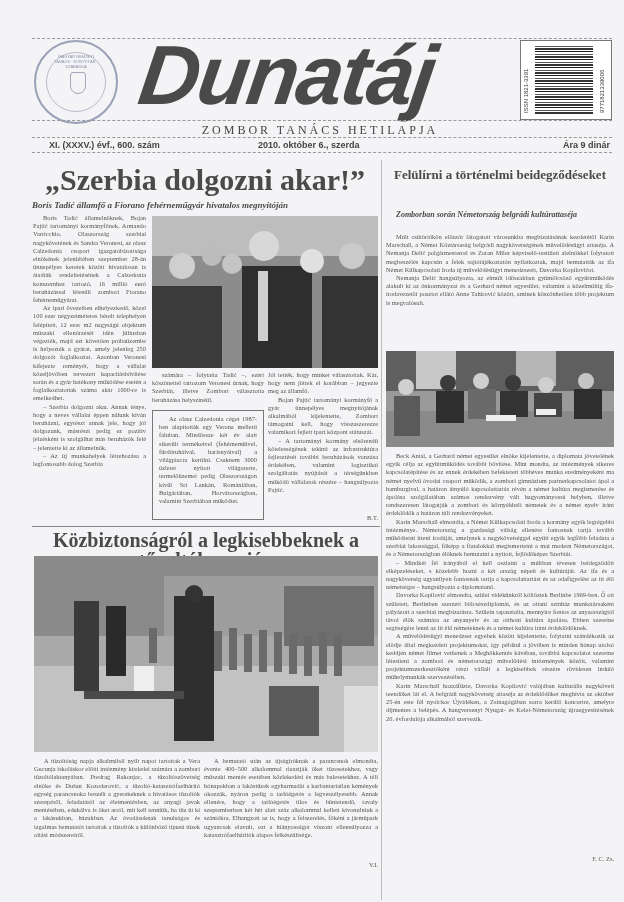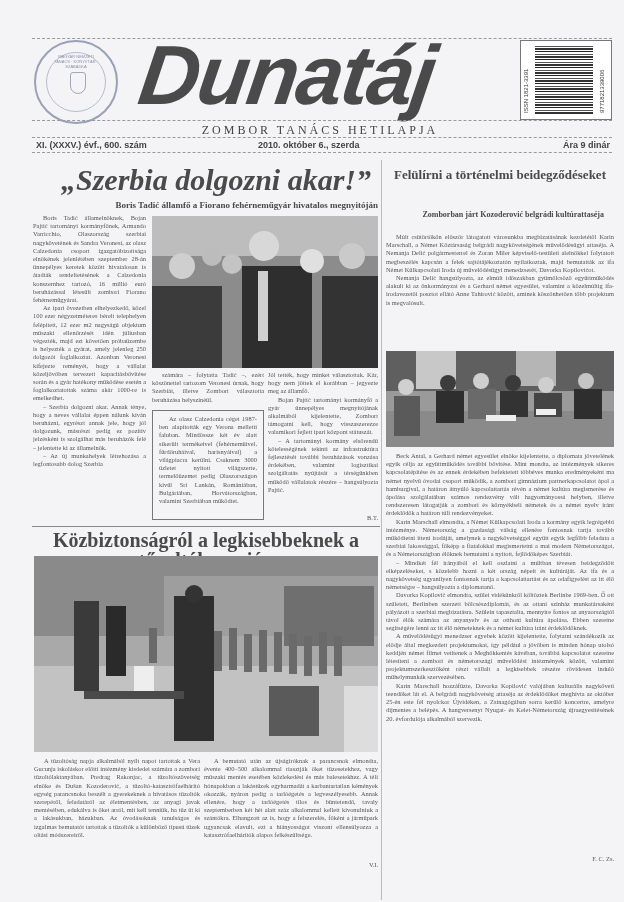--- a/index.html
+++ b/index.html
@@ -46,21 +46,21 @@
   }
   .barcode .code {
     position:absolute; right:2px; top:6px; width:10px; height:66px;
     writing-mode:vertical-rl; transform:rotate(180deg);
     font-family:"Liberation Sans", sans-serif; font-size:6px; color:#333;
   }
   .infobar { top:140px; font-family:"Liberation Sans", sans-serif; font-size:9px; font-weight:bold; color:#444; }
 
   
   .h1 { font-weight:bold; color:#4a4a4a; text-align:center; }
-  .sub { font-weight:bold; color:#4a4a4a; text-align:right; font-size:9px; }
+  .sub { font-weight:bold; color:#4a4a4a; text-align:left; font-size:9px;font-style:italic; }
   .body-text {
     font-size:6.4px; line-height:8.2px; color:#555; text-align:justify; overflow:hidden;
   }
   .body-text p { margin:0; text-indent:10px; }
   .sig { text-align:right; font-size:6.4px; color:#555; }
 
   .photo { background:#6a6a6a; overflow:hidden; }
   .box { border:1px solid #777; box-sizing:border-box; padding:4px 6px; }
   .vline { position:absolute; width:0; border-left:1px solid #bbb; }
   .hline { position:absolute; height:0; border-top:1px solid #888; }
@@ -81,26 +81,26 @@
 <div class="abs barcode">
   <div class="isbn">ISSN 1821-3391</div>
   <div class="bars"></div>
   <div class="code">9771821339006</div>
 </div>
 
 <div class="dash" style="top:120px;"></div>
 <div class="abs subtitle">ZOMBOR TANÁCS HETILAPJA</div>
 <div class="dash" style="top:137px;"></div>
 
-<div class="abs infobar" style="left:36px;">XI. (XXXV.) évf., 600. szám</div>
+<div class="abs infobar" style="left:49px;">XI. (XXXV.) évf., 600. szám</div>
 <div class="abs infobar" style="left:258px;">2010. október 6., szerda</div>
 <div class="abs infobar" style="right:14px;">Ára 9 dinár</div>
 <div class="dash" style="top:152px;"></div>
 
-<div class="abs h1" style="left:43px; top:163px; width:346px; font-size:30px; line-height:34px;font-style:italic;">„Szerbia dolgozni akar!”</div>
+<div class="abs h1" style="left:32px; top:163px; width:346px; font-size:30px; line-height:34px;">„Szerbia dolgozni akar!”</div>
 <div class="abs sub" style="left:32px; top:200px; width:346px;">Boris Tadić államfő a Fiorano fehérneműgyár hivatalos megnyitóján</div>
 
 <div class="abs body-text" style="left:33px; top:214px; width:113px; height:312px;">
   <p>Boris Tadić államelnöknek, Bojan Pajtić tartományi kormányfőnek, Armando Varricchio, Olaszország szerbiai nagykövetének és Sandra Veronesi, az olasz Calzedonia csoport igazgatóbizottsága elnökének jelenlétében szeptember 28-án ünnepélyes keretek között hivatalosan is átadták rendeltetésének a Calzedonia konszernhez tartozó, 16 millió euró beruházással létesült zombori Fiorano fehérneműgyárat.</p>
   <p>Az ipari övezetben elhelyezkedő, közel 100 ezer négyzetméteres bérelt telephelyen felépített, 12 ezer m2 nagyságú objektum műszaki ellenőrzését idén júliusban végezték, majd ezt követően próbaüzembe is helyezték a gyárat, amely jelenleg 250 dolgozót foglalkoztat. Azonban Veronesi kifejezte reményét, hogy a vállalat közeljövőben tervezett kapacitásbővítése során és a gyár hatékony működése esetén a foglalkoztatottak száma akár 1000-re is emelkedhet.</p>
   <p>– Szerbia dolgozni akar. Annak ténye, hogy a neves vállalat éppen nálunk kíván beruházni, egyrészt annak jele, hogy jól dolgozunk, másrészt pedig ez pozitív jelzésként is szolgálhat más beruházók felé – jelentette ki az államelnök.</p>
   <p>– Az új munkahelyek létrehozása a legfontosabb dolog Szerbia</p>
 </div>
 
 <div class="abs photo" style="left:152px; top:216px; width:226px; height:152px;">
@@ -172,21 +172,21 @@
 
 <div class="abs body-text" style="left:34px; top:757px; width:166px; height:120px;">
   <p>A tűzoltóság napja alkalmából nyílt napot tartottak a Vera Gucunja iskoláskor előtti intézmény kisdedei számára a zombori tűzoltólaktanyában. Predrag Rakonjac, a tűzoltószövetség elnöke és Dušan Kozoderović, a tűzoltó-katasztrófaelhárító egység parancsnoka beszélt a gyerekeknek a hivatásos tűzoltók szerepéről, feladatáról az életmentésben, az anyagi javak mentésében, edukálva is őket arról, mit kell tenniük, ha tűz üt ki a lakásukban, házukban. Az óvodásoknak tanulságos és izgalmas bemutatót tartottak a tűzoltók a különböző típusú tüzek oltási módszereiről.</p>
 </div>
 <div class="abs body-text" style="left:204px; top:757px; width:174px; height:112px;">
   <p>A bemutató után az újságíróknak a parancsnok elmondta, évente 400–500 alkalommal riasztják őket tűzesetekhez, vagy műszaki mentés esetében közlekedési és más balesetekhez. A téli hónapokban a lakástüzek egyharmadát a karbantartatlan kémények okozzák, nyáron pedig a tarlóégetés a legveszélyesebb. Annak ellenére, hogy a tarlóégetés tilos és büntetendő, tavaly szeptemberben két hét alatt száz alkalommal kellett kivonulniuk a szántókra. Elhangzott az is, hogy a felszerelés, főként a járműpark ugyancsak elavult, ezt a hiányosságot viszont ellensúlyozza a katasztrófaelhárítók alapos felkészültsége.</p>
 </div>
 <div class="abs sig" style="left:204px; top:861px; width:174px;">V.I.</div>
 
 <div class="abs h1" style="left:384px; top:164px; width:232px; font-size:13px; line-height:22px;">Felülírni a történelmi beidegződéseket</div>
-<div class="abs sub" style="left:396px; top:210px; width:208px; font-size:8px; line-height:10px;">Zomborban járt Kozoderović belgrádi kultúrattaséja</div>
+<div class="abs sub" style="left:396px; top:210px; width:208px; font-size:8px; line-height:10px;">Zomborban során Németország belgrádi kultúrattaséja</div>
 
 <div class="abs body-text" style="left:386px; top:233px; width:228px; height:114px;">
   <p>Múlt csütörtökön először látogatott városunkba megbízatásának kezdetétől Karin Marschall, a Német Köztársaság belgrádi nagykövetségének művelődésügyi attaséja. A Nemanja Delić polgármesterrel és Zoran Miler képviselő-testületi alelnökkel folytatott megbeszélés kapcsán a felek sajtótájékoztatón nyilatkoztak, majd bemutatták az ifa Német Külkapcsolati Iroda új művelődésügyi menedzserét, Davorka Kopilovićot.</p>
   <p>Nemanja Delić hangsúlyozta, az elmúlt időszakban gyümölcsöző együttműködés alakult ki az önkormányzat és a Gerhard német egyesület, valamint a közelmúltig ifa-irodavezetői posztot ellátó Anne Tahirović között, aminek köszönhetően több projektum is megvalósult.</p>
 </div>
 
 <div class="abs photo" style="left:386px; top:351px; width:228px; height:96px;">
   <svg width="228" height="96" viewBox="0 0 228 96">
     <rect width="228" height="96" fill="#9a9a9a"></rect>
     <rect x="0" y="0" width="228" height="40" fill="#5f5f5f"></rect>

